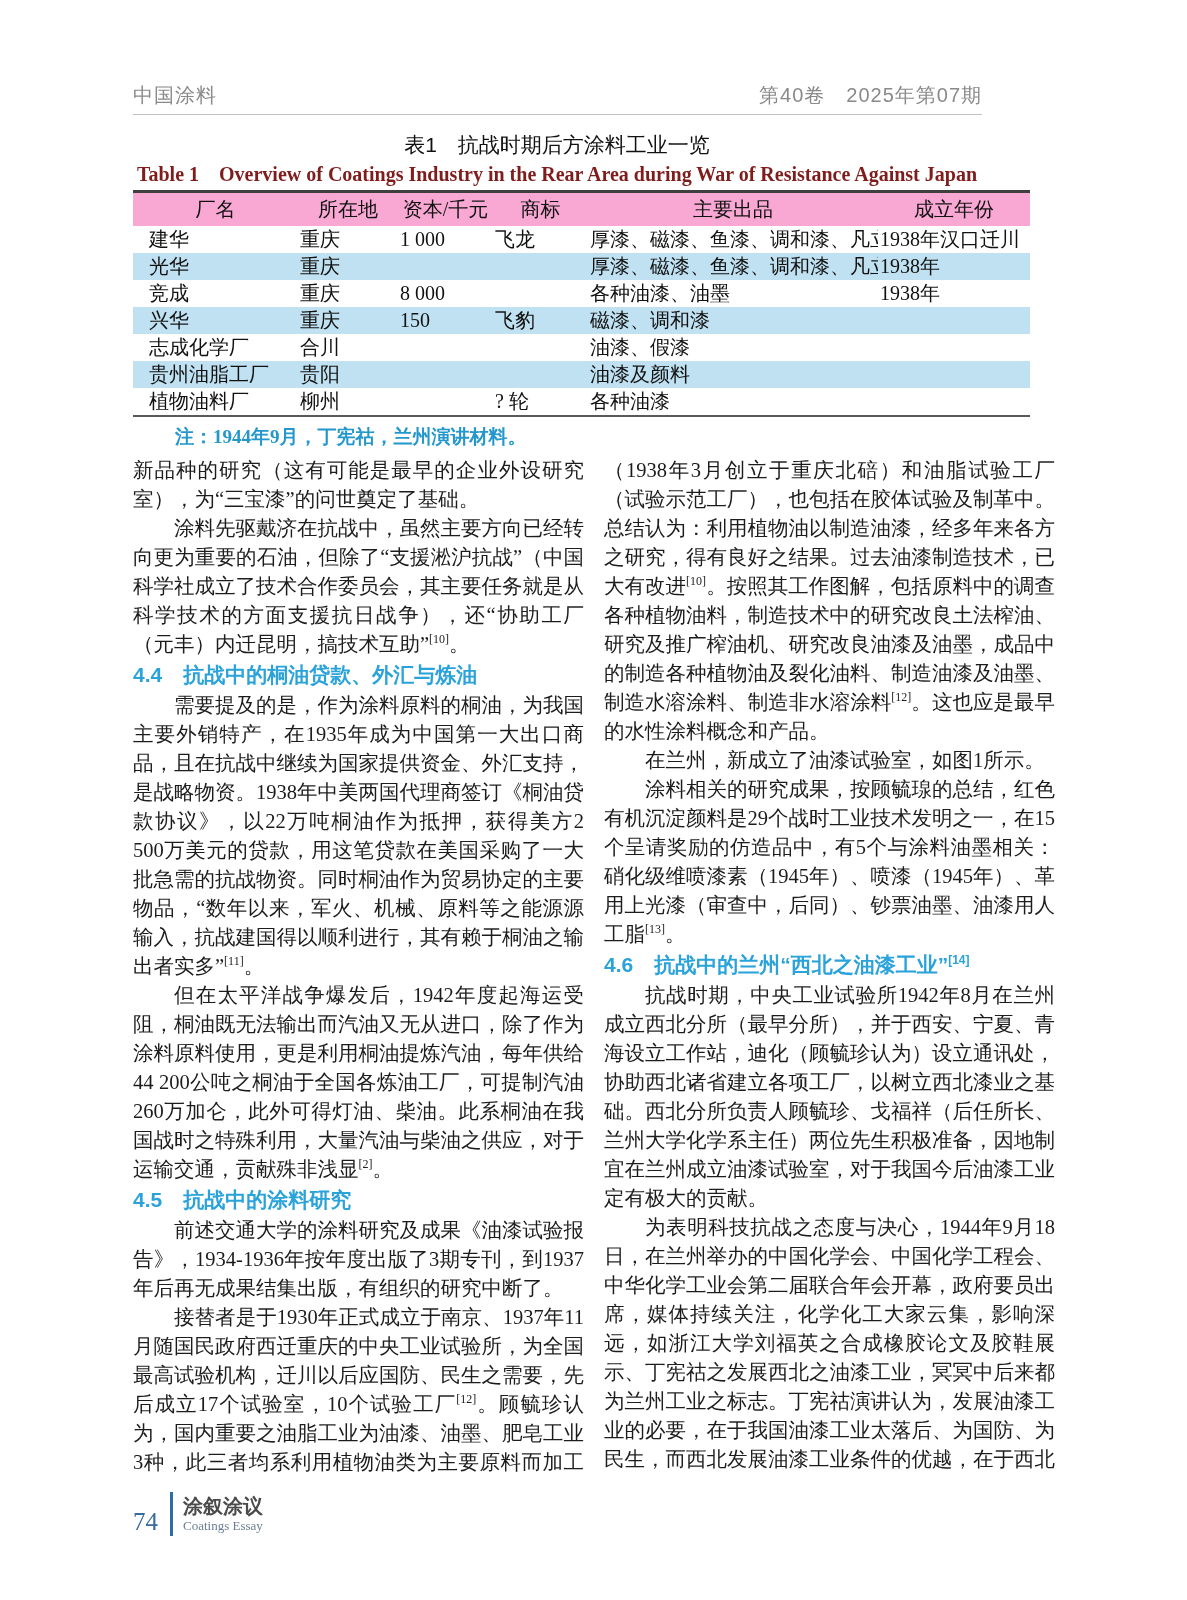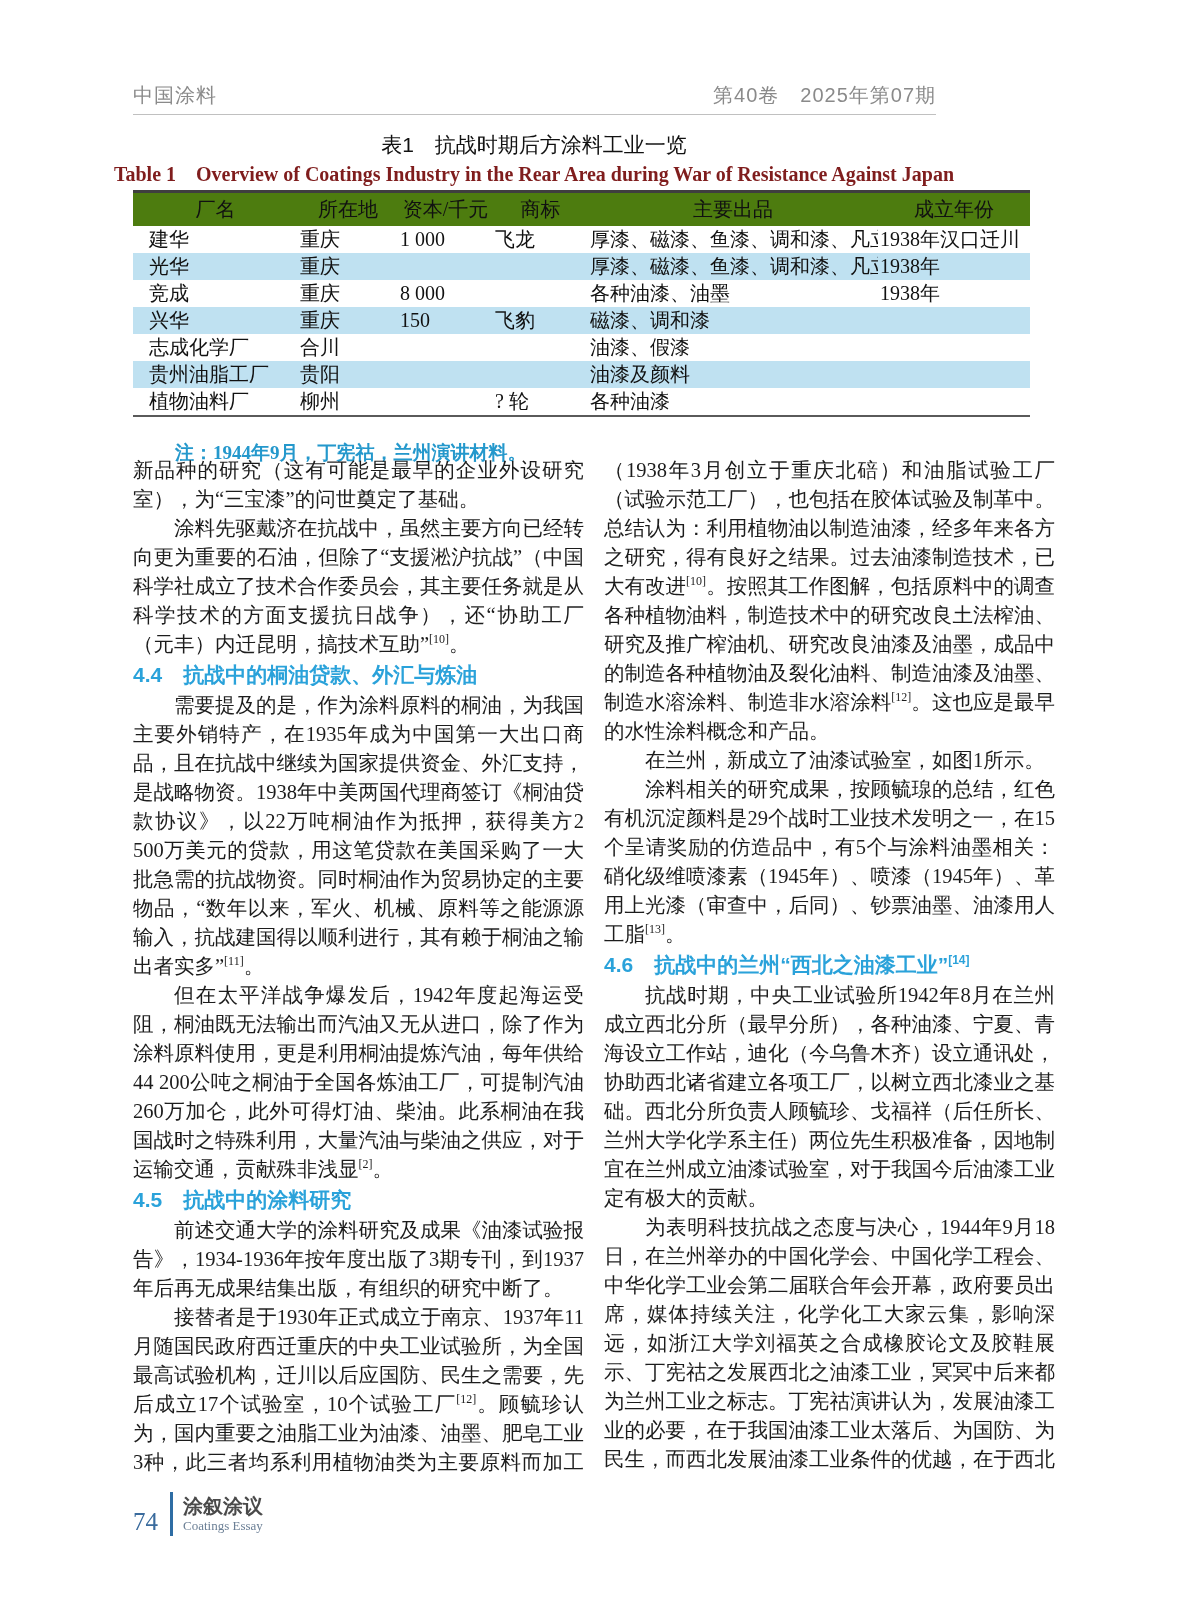--- a/index.html
+++ b/index.html
@@ -3,20 +3,21 @@
 <meta charset="utf-8">
 <style>
   html,body{margin:0;padding:0;background:#ffffff;}
   .page{
     position:relative;
     width:1068px;height:1600px;
     background:#ffffff;
     font-family:"Liberation Serif","DejaVu Serif",serif;
     color:#222;
     overflow:hidden;
+    padding-left:46px;
   }
   
   .running-head{
     position:absolute;left:133px;right:132px;top:82px;
     display:flex;justify-content:space-between;
     font-family:"Liberation Sans","DejaVu Sans",sans-serif;
     font-size:20px;color:#8a8a8a;letter-spacing:1px;
   }
   .head-rule{
     position:absolute;left:133px;right:132px;top:114px;
@@ -36,34 +37,34 @@
     font-weight:bold;font-size:20px;color:#7f1d1d;
   }
   
   .tbl-wrap{position:absolute;left:133px;top:190px;width:897px;}
   table.data{
     width:897px;border-collapse:collapse;table-layout:fixed;
     border-top:3px solid #3f3f3f;border-bottom:2px solid #5a5a5a;
     font-size:20px;color:#111;
   }
   table.data th{
-    background:#4d7c0f;font-weight:normal;height:33px;
+    background:#f9a8d4;font-weight:normal;height:33px;
     text-align:center;padding:0;
   }
   table.data td{height:27px;text-align:left;padding:0 2px;white-space:nowrap;overflow:hidden;}
   table.data tbody tr:nth-child(even){background:#BFE1F1;}
   table.data .col-0{width:165px;}
   table.data .col-1{width:100px;}
   table.data .col-2{width:95px;}
   table.data .col-3{width:95px;}
   table.data .col-4{width:290px;}
   table.data .col-5{width:152px;}
   table.data td.col-0{text-align:left;padding-left:16px;}
   .tbl-note{
-    position:absolute;left:175px;top:440px;
+    position:absolute;left:175px;top:424px;
     font-size:19px;color:#2498CC;font-weight:bold;
   }
   
   .columns{
     position:absolute;left:133px;top:456px;width:922px;height:1020px;
     display:flex;justify-content:space-between;overflow:hidden;gap:16px;
   }
   .col{width:451px;height:1020px;overflow:hidden;}
   .para{
     font-size:20.5px;line-height:29px;text-align:justify;
@@ -196,21 +197,21 @@
         <div class="para indent">但在太平洋战争爆发后，1942年度起海运受阻，桐油既无法输出而汽油又无从进口，除了作为涂料原料使用，更是利用桐油提炼汽油，每年供给44 200公吨之桐油于全国各炼油工厂，可提制汽油260万加仑，此外可得灯油、柴油。此系桐油在我国战时之特殊利用，大量汽油与柴油之供应，对于运输交通，贡献殊非浅显<sup>[2]</sup>。</div>
         <div class="heading">4.5　抗战中的涂料研究</div>
         <div class="para indent">前述交通大学的涂料研究及成果《油漆试验报告》，1934-1936年按年度出版了3期专刊，到1937年后再无成果结集出版，有组织的研究中断了。</div>
         <div class="para indent">接替者是于1930年正式成立于南京、1937年11月随国民政府西迁重庆的中央工业试验所，为全国最高试验机构，迁川以后应国防、民生之需要，先后成立17个试验室，10个试验工厂<sup>[12]</sup>。顾毓珍认为，国内重要之油脂工业为油漆、油墨、肥皂工业3种，此三者均系利用植物油类为主要原料而加工制造，可称为植物油类之利用。由此，把涂料的相关工作，归到油脂试验室</div>
       </div>
     <div class="col">
         <div class="para">（1938年3月创立于重庆北碚）和油脂试验工厂（试验示范工厂），也包括在胶体试验及制革中。总结认为：利用植物油以制造油漆，经多年来各方之研究，得有良好之结果。过去油漆制造技术，已大有改进<sup>[10]</sup>。按照其工作图解，包括原料中的调查各种植物油料，制造技术中的研究改良土法榨油、研究及推广榨油机、研究改良油漆及油墨，成品中的制造各种植物油及裂化油料、制造油漆及油墨、制造水溶涂料、制造非水溶涂料<sup>[12]</sup>。这也应是最早的水性涂料概念和产品。</div>
         <div class="para indent">在兰州，新成立了油漆试验室，如图1所示。</div>
         <div class="para indent">涂料相关的研究成果，按顾毓瑔的总结，红色有机沉淀颜料是29个战时工业技术发明之一，在15个呈请奖励的仿造品中，有5个与涂料油墨相关：硝化级维喷漆素（1945年）、喷漆（1945年）、革用上光漆（审查中，后同）、钞票油墨、油漆用人工脂<sup>[13]</sup>。</div>
         <div class="heading">4.6　抗战中的兰州“西北之油漆工业”<sup>[14]</sup></div>
-        <div class="para indent">抗战时期，中央工业试验所1942年8月在兰州成立西北分所（最早分所），各种油漆、宁夏、青海设立工作站，迪化（今乌鲁木齐）设立通讯处，协助西北诸省建立各项工厂，以树立西北漆业之基础。西北分所负责人顾毓珍、戈福祥（后任所长、兰州大学化学系主任）两位先生积极准备，因地制宜在兰州成立油漆试验室，对于我国今后油漆工业定有极大的贡献。</div>
+        <div class="para indent">抗战时期，中央工业试验所1942年8月在兰州成立西北分所（最早分所），并于西安、宁夏、青海设立工作站，迪化（顾毓珍认为）设立通讯处，协助西北诸省建立各项工厂，以树立西北漆业之基础。西北分所负责人顾毓珍、戈福祥（后任所长、兰州大学化学系主任）两位先生积极准备，因地制宜在兰州成立油漆试验室，对于我国今后油漆工业定有极大的贡献。</div>
         <div class="para indent">为表明科技抗战之态度与决心，1944年9月18日，在兰州举办的中国化学会、中国化学工程会、中华化学工业会第二届联合年会开幕，政府要员出席，媒体持续关注，化学化工大家云集，影响深远，如浙江大学刘福英之合成橡胶论文及胶鞋展示、丁宪祜之发展西北之油漆工业，冥冥中后来都为兰州工业之标志。丁宪祜演讲认为，发展油漆工业的必要，在于我国油漆工业太落后、为国防、为民生，而西北发展油漆工业条件的优越，在于西北是工业建设的根据地，尤其是油漆工业的根据地。</div>
       </div>
   </div>
 
   <div class="footer">
     <span class="page-num">74</span>
     <span class="footer-bar"></span>
     <span class="footer-col">
       <span class="footer-zh">涂叙涂议</span>
       <span class="footer-en">Coatings Essay</span>

